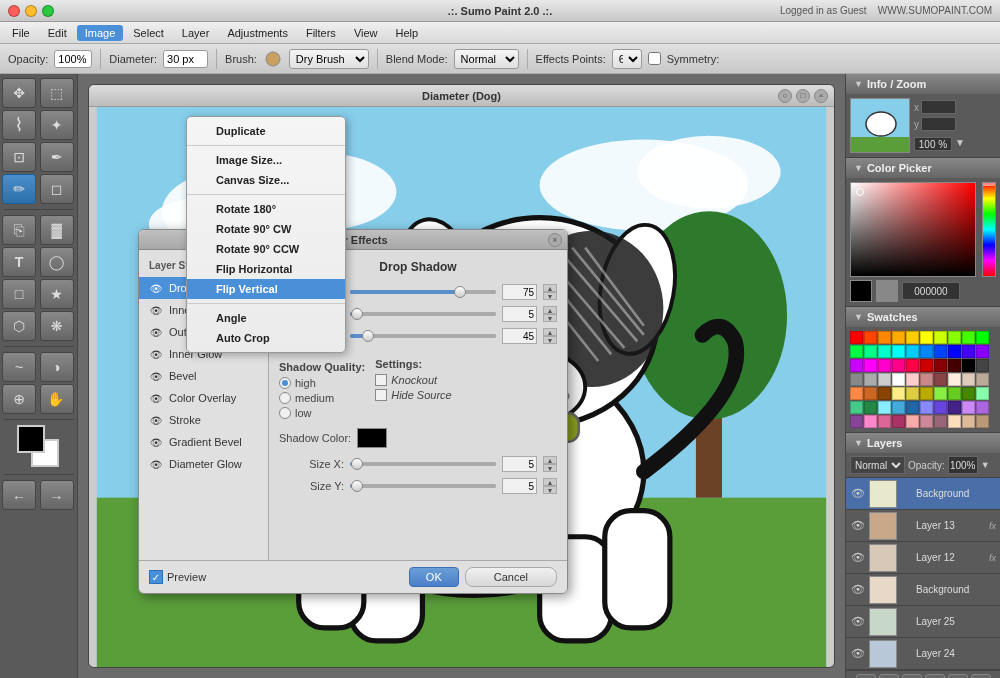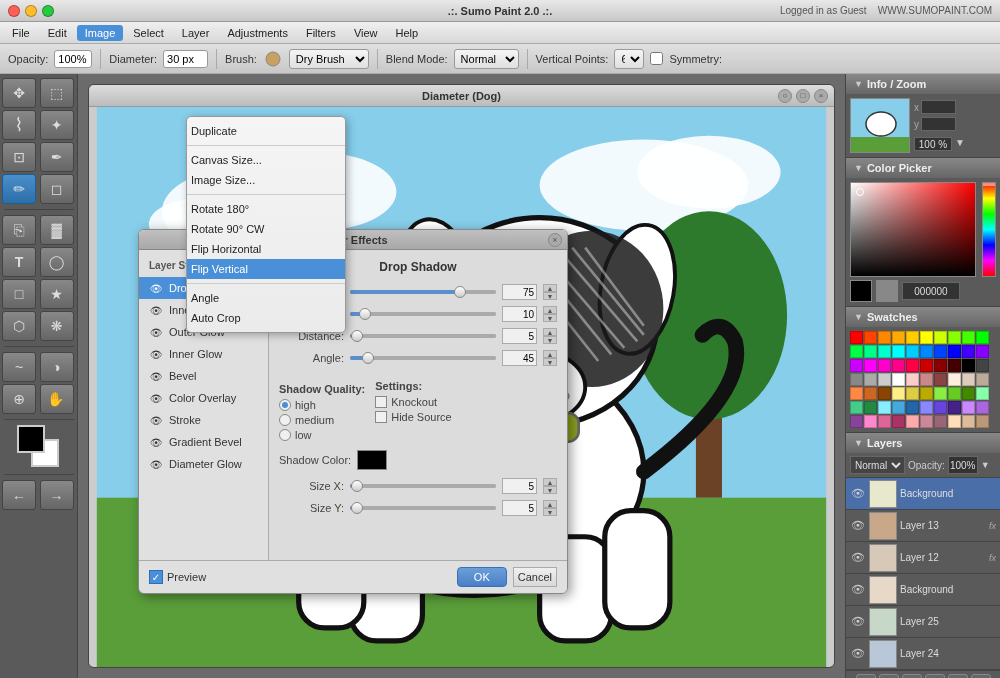--- a/index.html
+++ b/index.html
@@ -407,20 +407,21 @@
       border: 1px solid #888;
       background: #ddd;
       flex-shrink: 0;
     }
     .layer-name {
       font-size: 10px;
       color: #ddd;
       flex: 1;
       white-space: nowrap;
       overflow: hidden;
+      margin-left: 16px;
     }
     .layer-fx {
       font-size: 9px;
       color: #aaa;
       font-style: italic;
     }
     .layers-bottom-bar {
       display: flex;
       gap: 3px;
       padding: 3px;
@@ -502,25 +503,26 @@
       left: 108px;
       background: linear-gradient(to bottom, #f5f5f5, #ebebeb);
       border: 1px solid #999;
       border-radius: 5px;
       box-shadow: 2px 2px 8px rgba(0,0,0,0.3);
       min-width: 160px;
       z-index: 1000;
       padding: 4px 0;
     }
     .dropdown-item {
-      padding: 4px 4px;
+      padding: 4px 29px;
       font-size: 11px;
       color: #222;
       cursor: pointer;
       white-space: nowrap;
+      font-weight: bold;
     }
     .dropdown-item.highlighted { background: #4a90d9; color: white; }
     .dropdown-separator {
       height: 1px;
       background: #ccc;
       margin: 4px 0;
     }
 
     
     .layer-effects-dialog {
@@ -718,21 +720,21 @@
       align-items: center;
       gap: 4px;
       margin-bottom: 3px;
     }
     .checkbox-box {
       width: 12px;
       height: 12px;
       border: 1px solid #888;
       background: #f0f0f0;
     }
-    .checkbox-label { font-size: 11px; color: #444; }
+    .checkbox-label { font-size: 11px; color: #444; font-style: italic; }
     .shadow-color-section {
       display: flex;
       align-items: center;
       gap: 6px;
       margin-top: 6px;
     }
     .shadow-color-label { font-size: 11px; color: #444; }
     .shadow-color-box {
       width: 30px;
       height: 20px;
@@ -775,24 +777,24 @@
     .btn-ok {
       padding: 3px 16px;
       background: linear-gradient(to bottom, #6a9fd8, #4a7fc8);
       border: 1px solid #3a6fb8;
       border-radius: 4px;
       color: white;
       font-size: 11px;
       cursor: pointer;
     }
     .btn-cancel {
-      padding: 3px 4px;
+      padding: 3px 28px;
       background: linear-gradient(to bottom, #f0f0f0, #d8d8d8);
       border: 1px solid #aaa;
-      border-radius: 0;
+      border-radius: 8px;
       color: #333;
       font-size: 11px;
       cursor: pointer;
     }
     .two-columns {
       display: flex;
       gap: 10px;
       margin-top: 6px;
     }
 
@@ -845,21 +847,21 @@
   </div>
   <select class="toolbar-select" style="width:80px;">
     <option>Dry Brush</option>
   </select>
   <div class="toolbar-divider"></div>
   <span class="toolbar-label">Blend Mode:</span>
   <select class="toolbar-select" style="width:65px;">
     <option>Normal</option>
   </select>
   <div class="toolbar-divider"></div>
-  <span class="toolbar-label">Vertical Points:</span>
+  <span class="toolbar-label">Effects Points:</span>
   <select class="toolbar-select" style="width:30px;">
     <option>6</option>
   </select>
   <input type="checkbox" style="">
   <span class="toolbar-label">Symmetry:</span>
 </div>
 
 <div class="main-layout">
 
   <div class="left-toolbar">
@@ -973,25 +975,26 @@
             <line x1="340" y1="122" x2="395" y2="190"></line>
             <line x1="335" y1="132" x2="385" y2="195"></line>
           </g>
         </svg>
       </div>
     </div>
 
     <div class="dropdown-menu">
       <div class="dropdown-item">Duplicate</div>
       <div class="dropdown-separator"></div>
+      <div class="dropdown-item">Image Size...</div>
       <div class="dropdown-item">Canvas Size...</div>
-      <div class="dropdown-item">Image Size...</div>
       <div class="dropdown-separator"></div>
       <div class="dropdown-item">Rotate 180°</div>
       <div class="dropdown-item">Rotate 90° CW</div>
+      <div class="dropdown-item">Rotate 90° CCW</div>
       <div class="dropdown-item">Flip Horizontal</div>
       <div class="dropdown-item highlighted">Flip Vertical</div>
       <div class="dropdown-separator"></div>
       <div class="dropdown-item">Angle</div>
       <div class="dropdown-item">Auto Crop</div>
     </div>
 
     <div class="layer-effects-dialog">
       <div class="dialog-title-bar">
         <span class="dialog-title">Layer Effects</span>
@@ -1049,33 +1052,20 @@
                 <div class="effect-slider-thumb" style="left:calc(75% - 6px)"></div>
               </div>
             </div>
             <input class="effect-value-input" value="75" style="">
             <div class="effect-stepper">
               <div class="stepper-up">▲</div>
               <div class="stepper-down">▼</div>
             </div>
           </div>
 
-          <div class="effect-row">
-            <span class="effect-label">Strength:</span>
-            <div class="effect-slider">
-              <div class="effect-slider-track" style="background:linear-gradient(to right,#5a8fcb,#5a8fcb 10%,#aaa 10%)">
-                <div class="effect-slider-thumb" style="left:calc(10% - 6px)"></div>
-              </div>
-            </div>
-            <input class="effect-value-input" value="10" style="">
-            <div class="effect-stepper">
-              <div class="stepper-up">▲</div>
-              <div class="stepper-down">▼</div>
-            </div>
-          </div>
 
           <div class="effect-row">
             <span class="effect-label">Distance:</span>
             <div class="effect-slider">
               <div class="effect-slider-track" style="background:linear-gradient(to right,#5a8fcb,#5a8fcb 5%,#aaa 5%)">
                 <div class="effect-slider-thumb" style="left:calc(5% - 6px)"></div>
               </div>
             </div>
             <input class="effect-value-input" value="5" style="">
             <div class="effect-stepper">

